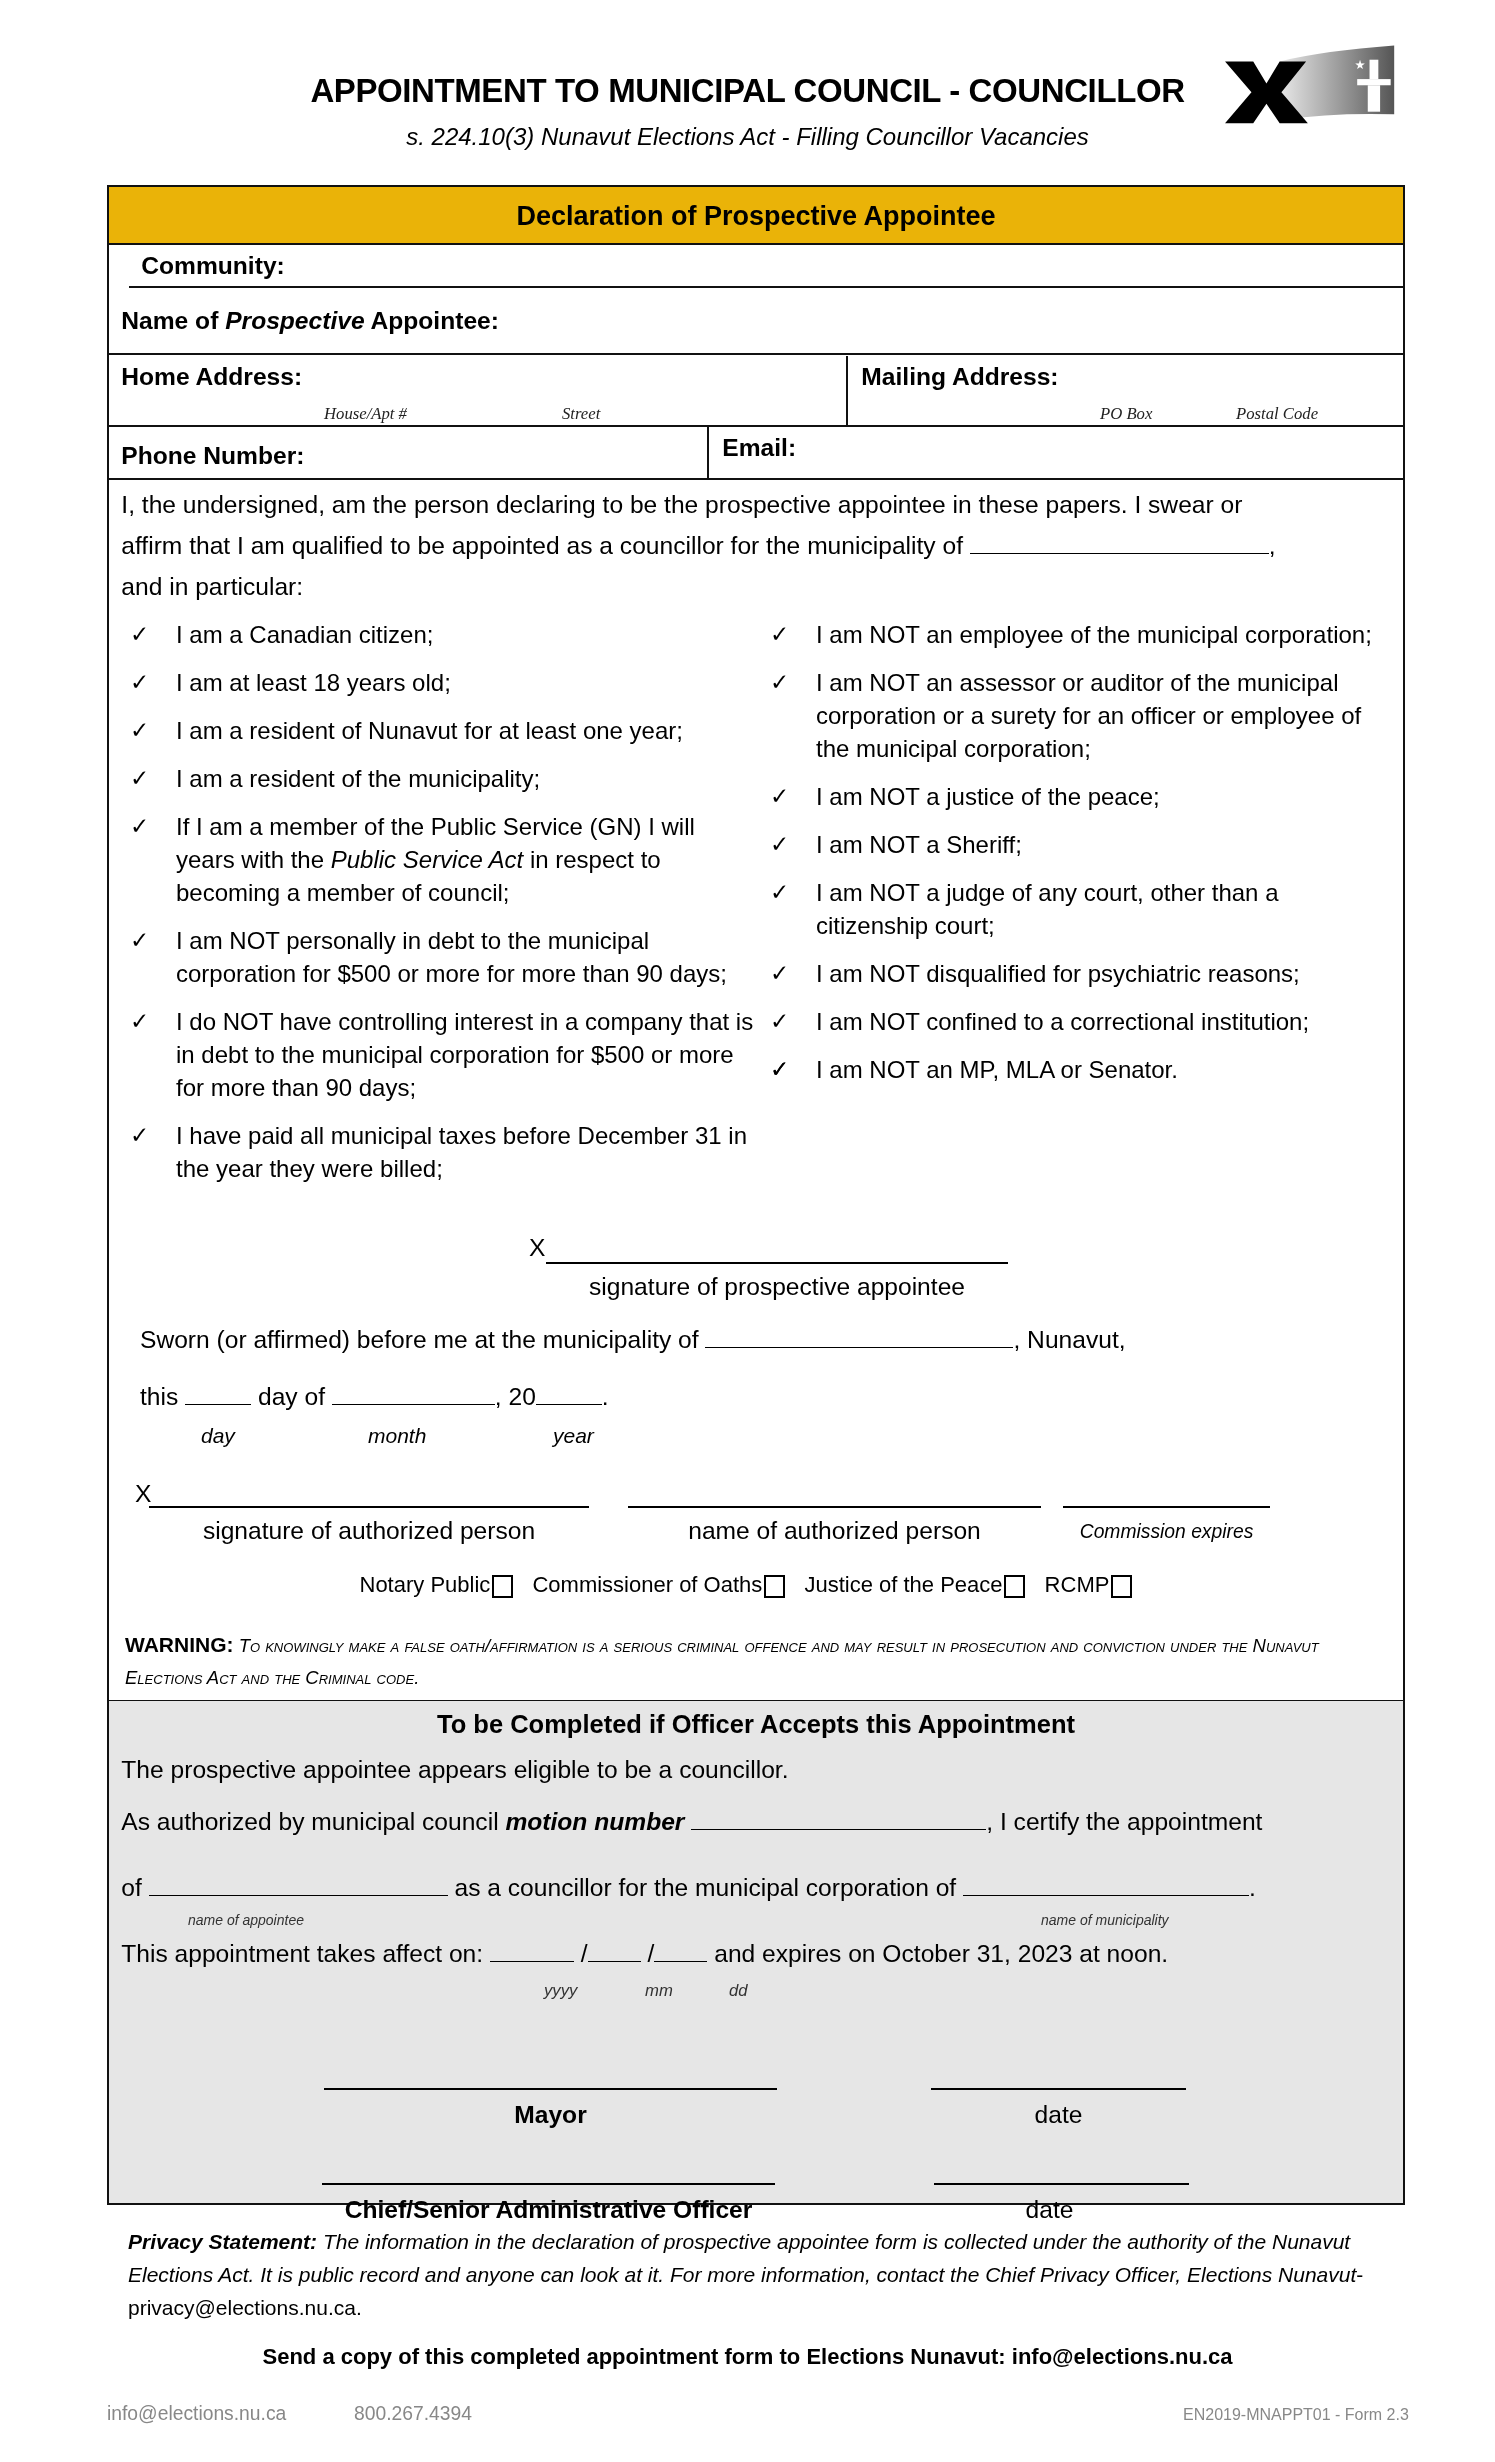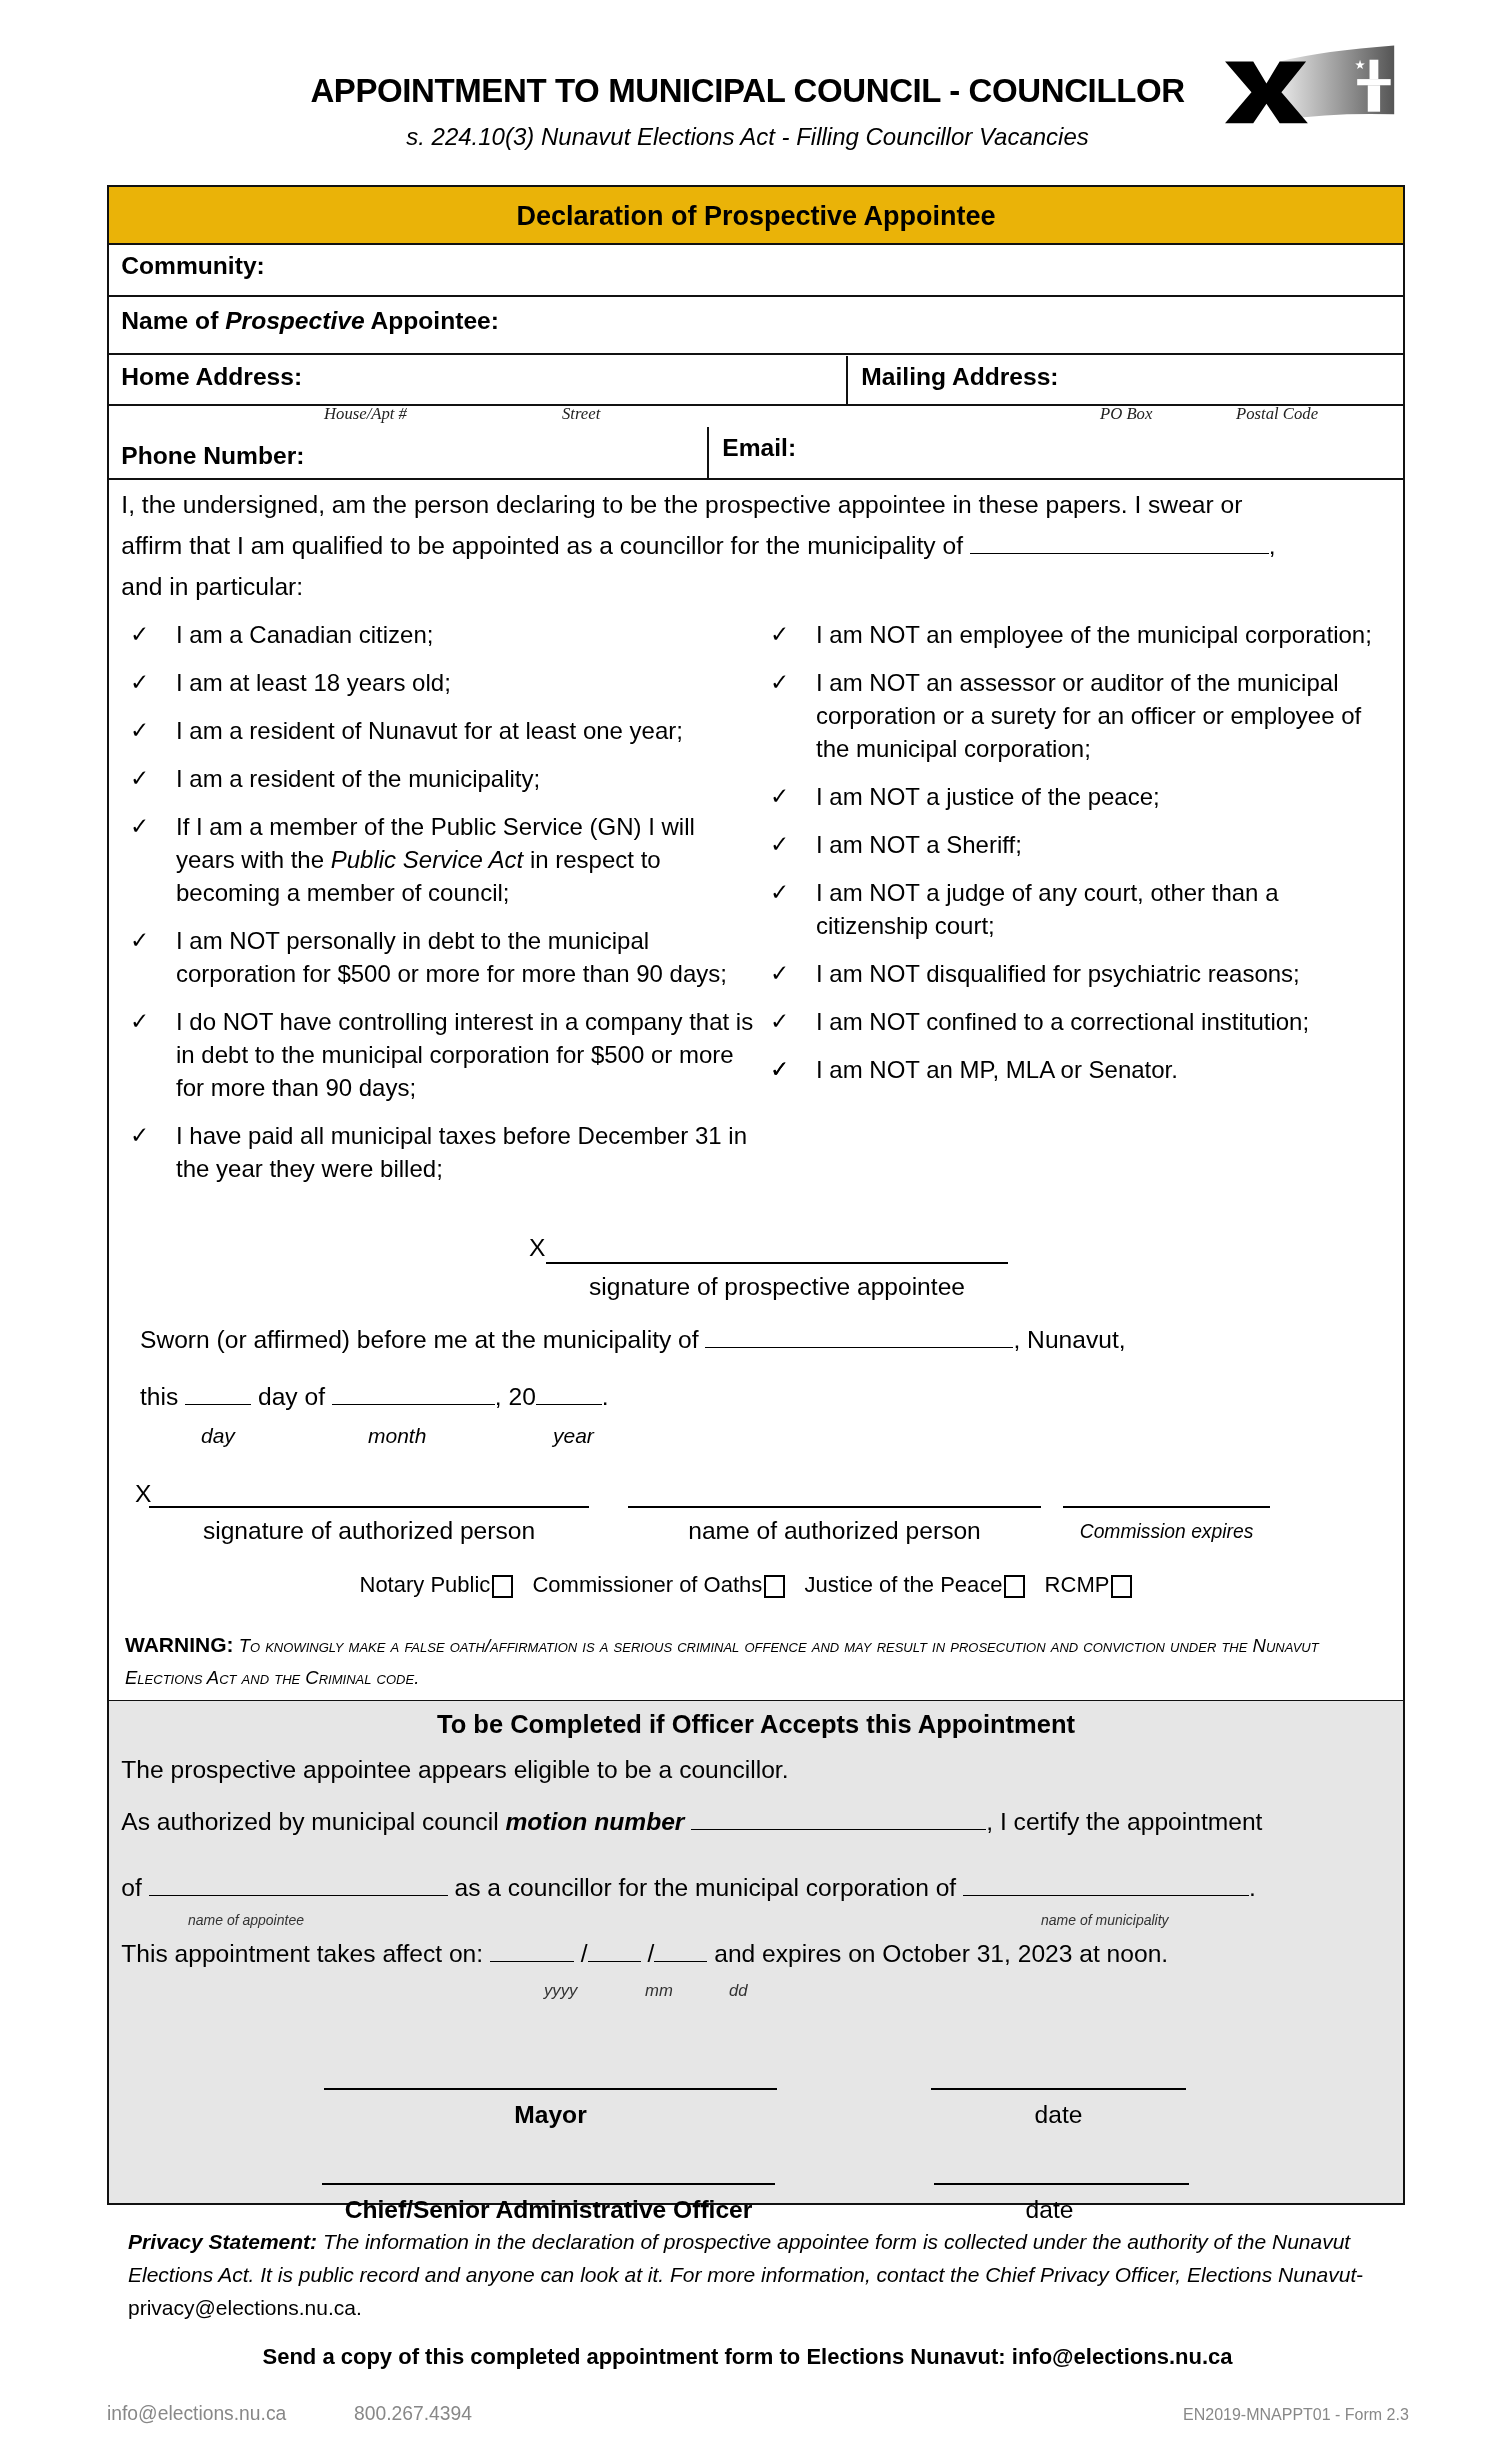--- a/index.html
+++ b/index.html
@@ -57,27 +57,27 @@
     <text x="155" y="38" font-size="14" fill="#fff">★</text>
     <rect x="172" y="28" width="10" height="22" fill="#fff"></rect>
     <rect x="158" y="50" width="38" height="7" fill="#fff"></rect>
     <rect x="170" y="57" width="14" height="30" fill="#fff"></rect>
   </svg>
 </div>
 
 <div class="abs frame">
   <div class="row hdr">Declaration of Prospective Appointee</div>
 
-  <div class="row" style="top:58px;height:52px;">
+  <div class="row" style="top:58px;height:43px;margin-left:20px;">
     <div class="label">Community:</div>
   </div>
   <div class="row" style="top:113px;height:55px;">
     <div class="label"><span>Name of </span><i>Prospective</i><span> Appointee:</span></div>
   </div>
-  <div class="row" style="top:169px;height:50px;">
+  <div class="row" style="top:169px;height:71px;">
     <div style="position:absolute;left:0;top:0;width:737px;height:69px;">
       <div class="label">Home Address:</div>
       <span class="hint" style="left:215px;top:48px;">House/Apt #</span>
       <span class="hint" style="left:453px;top:48px;">Street</span>
     </div>
     <div class="vline" style="left:737px;"></div>
     <div style="position:absolute;left:740px;top:0;right:0;height:69px;">
       <div class="label">Mailing Address:</div>
       <span class="hint" style="left:251px;top:48px;">PO Box</span>
       <span class="hint" style="left:387px;top:48px;">Postal Code</span>

